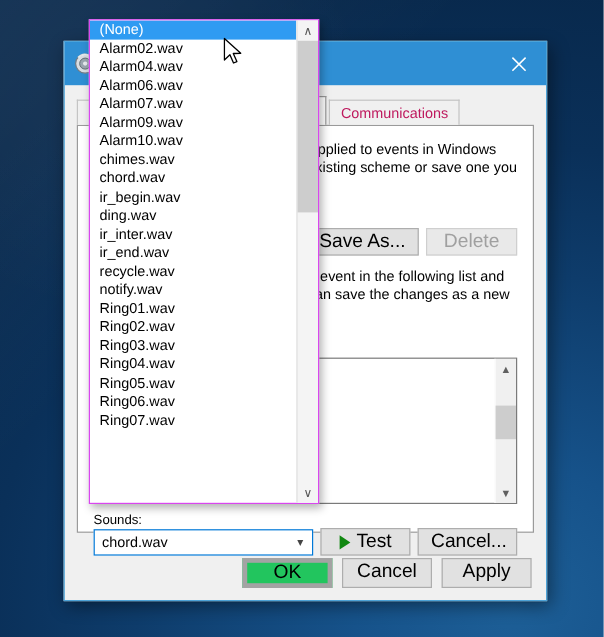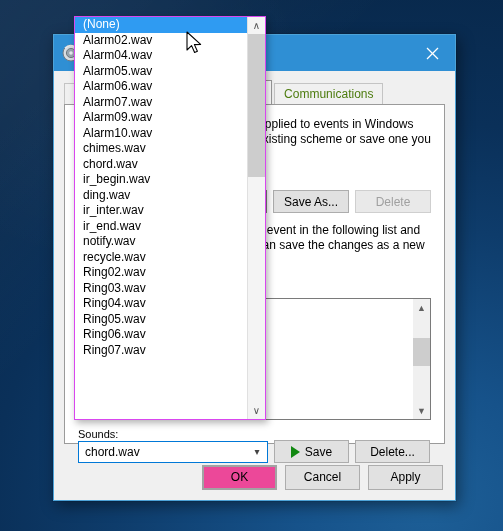--- a/index.html
+++ b/index.html
@@ -85,21 +85,21 @@
     display: flex;
     align-items: flex-end;
     gap: 2px;
     z-index: 2;
   }
   .tab {
     height: 21px;
     line-height: 21px;
     padding: 0 9px;
     font-size: 12px;
-    color: #4d7c0f;
+    color: #be185d;
     background: #f0f0f0;
     border: 1px solid #c4c4c4;
     border-bottom: none;
     box-sizing: border-box;
     white-space: nowrap;
   }
   .tab.active {
     background: #ffffff;
     height: 24px;
     line-height: 23px;
@@ -129,38 +129,38 @@
 
   .field-label {
     font-size: 12px;
     color: #000;
     margin: 6px 0 4px 0;
   }
 
   
   .btn {
     font-family: "Liberation Sans", sans-serif;
-    font-size: 12px;
+    font-size: 16px;
     color: #000;
     background: #e1e1e1;
     border: 1px solid #adadad;
     height: 23px;
     min-width: 75px;
     padding: 0 10px;
     box-sizing: border-box;
     cursor: default;
   }
   .btn.disabled {
     color: #a0a0a0;
     background: #e9e9e9;
     border-color: #cfcfcf;
   }
   .btn.default {
-    border: 2px solid #a3a3a3;
-    background: #ec4899;
+    border: 4px solid #a3a3a3;
+    background: #22c55e;
   }
 
   #scheme-row {
     display: flex;
     align-items: center;
     gap: 6px;
     margin-top: 2px;
   }
   #scheme-combo {
     flex: 1;
@@ -404,51 +404,51 @@
 
     <div id="sound-label">Sounds:</div>
 
     <div id="sound-row">
       <div id="sound-combo">
         <span class="combo-value">chord.wav</span>
         <span class="combo-arrow">▾</span>
       </div>
       <button class="btn" id="test-btn">
         <span class="play-tri"></span>
-        <span>Save</span>
+        <span>Test</span>
       </button>
-      <button class="btn">Delete...</button>
+      <button class="btn">Cancel...</button>
     </div>
   </div>
 
   <div id="footer">
     <button class="btn default">OK</button>
     <button class="btn">Cancel</button>
     <button class="btn">Apply</button>
   </div>
 </div>
 
 <div id="dropdown">
   <div id="dd-items">
       <div class="dd-item selected">(None)</div>
       <div class="dd-item">Alarm02.wav</div>
       <div class="dd-item">Alarm04.wav</div>
-      <div class="dd-item">Alarm05.wav</div>
       <div class="dd-item">Alarm06.wav</div>
       <div class="dd-item">Alarm07.wav</div>
       <div class="dd-item">Alarm09.wav</div>
       <div class="dd-item">Alarm10.wav</div>
       <div class="dd-item">chimes.wav</div>
       <div class="dd-item">chord.wav</div>
       <div class="dd-item">ir_begin.wav</div>
       <div class="dd-item">ding.wav</div>
       <div class="dd-item">ir_inter.wav</div>
       <div class="dd-item">ir_end.wav</div>
+      <div class="dd-item">recycle.wav</div>
       <div class="dd-item">notify.wav</div>
-      <div class="dd-item">recycle.wav</div>
+      <div class="dd-item">Ring01.wav</div>
       <div class="dd-item">Ring02.wav</div>
       <div class="dd-item">Ring03.wav</div>
       <div class="dd-item">Ring04.wav</div>
       <div class="dd-item">Ring05.wav</div>
       <div class="dd-item">Ring06.wav</div>
       <div class="dd-item">Ring07.wav</div>
     </div>
   <div id="dd-scroll">
     <div class="dd-arrow" id="dd-arrow-up">∧</div>
     <div id="dd-thumb"></div>

